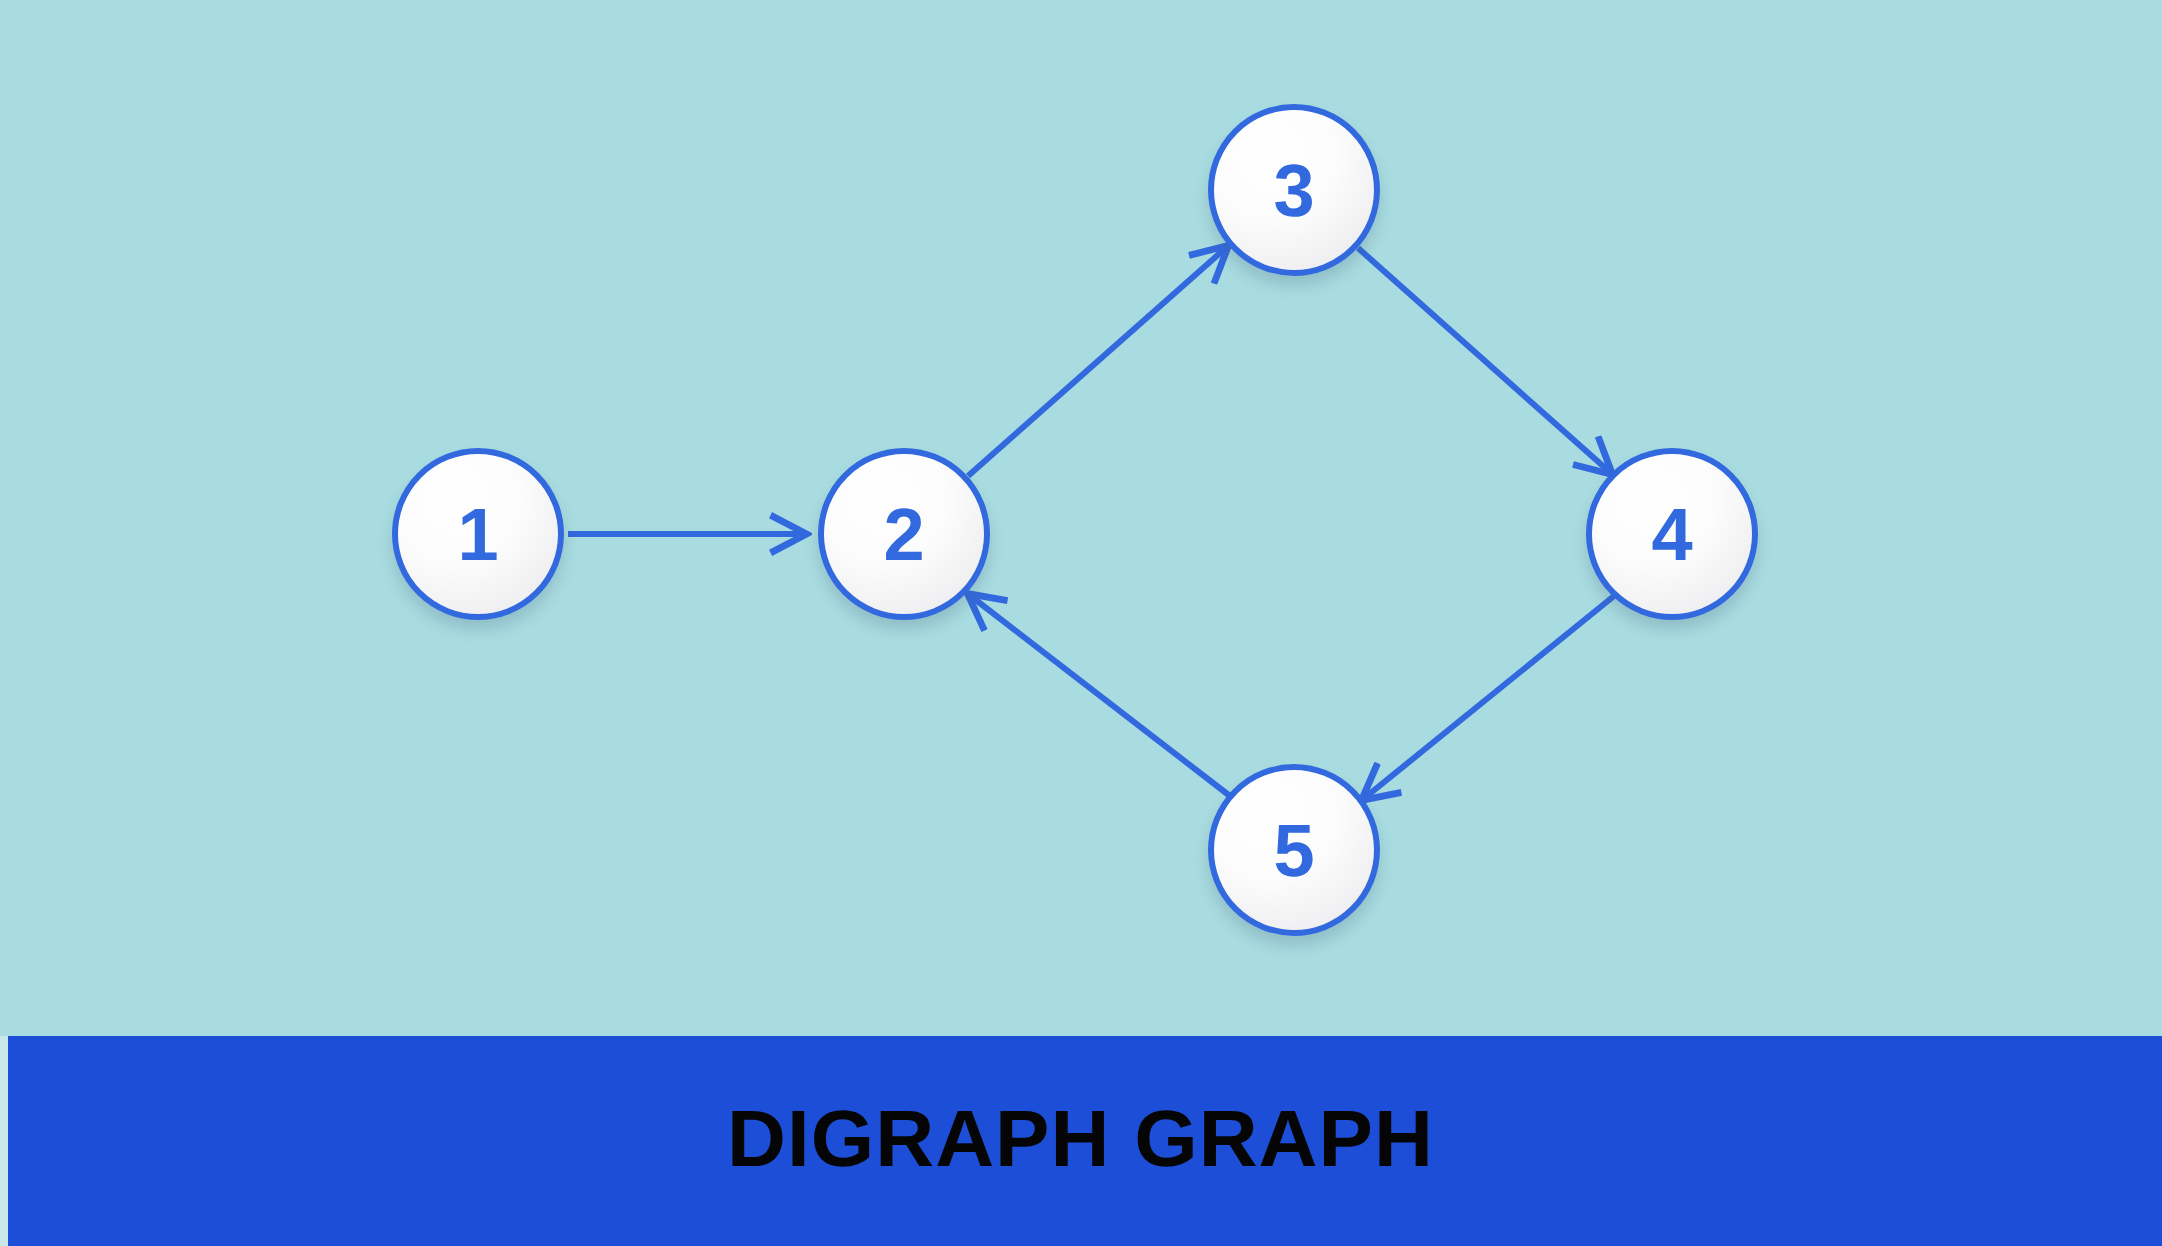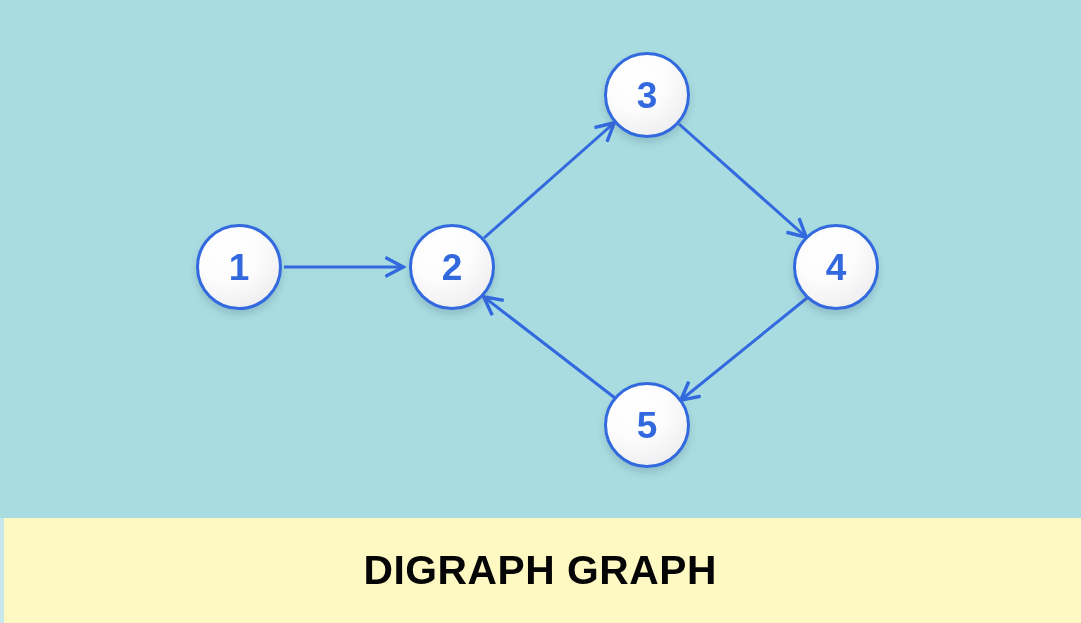--- a/index.html
+++ b/index.html
@@ -61,21 +61,21 @@
     user-select: none;
   }
 
   
   #caption-band {
     position: absolute;
     left: 0;
     top: 518px;
     width: 1081px;
     height: 105px;
-    background: #fef9c3;
+    background: #1d4ed8;
     display: flex;
     align-items: center;
     justify-content: center;
   }
 
   #caption-edge-strip {
     position: absolute;
     left: 0;
     top: 518px;
     width: 4px;

